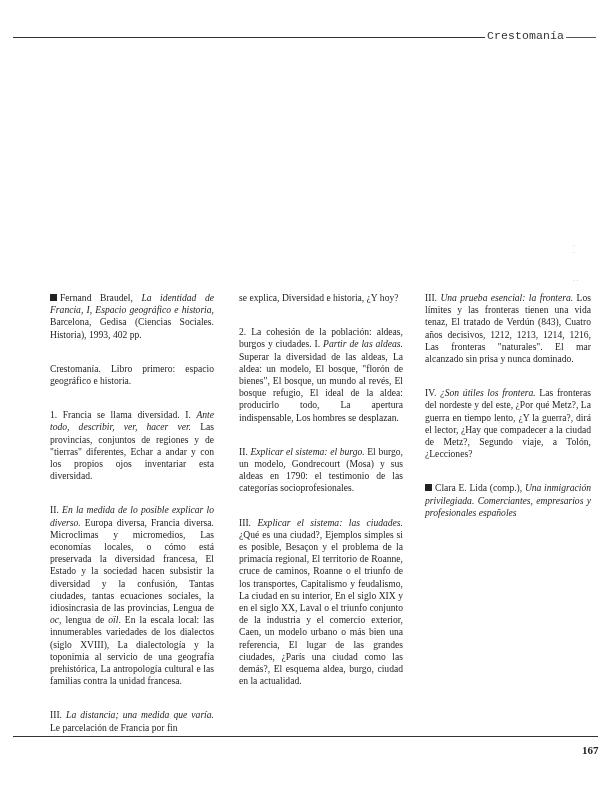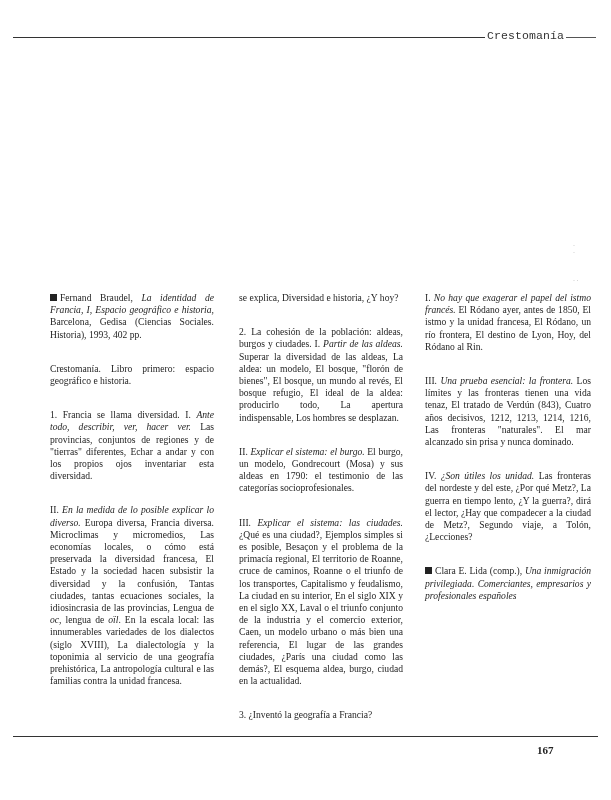--- a/index.html
+++ b/index.html
@@ -18,21 +18,21 @@
     .col1 { left: 33px; }
     .col2 { left: 222px; }
     .col3 { left: 408px; width: 183px; }
     .col p { margin: 0 0 12px 17px; }
     .col p.gap { margin-bottom: 22px; }
     .col p.biggap { margin-bottom: 30px; }
     em { font-style: italic; }
     .sq { display: inline-block; width: 7px; height: 7px; background: #222; margin-right: 3px; vertical-align: 0px; }
 
     .footer-rule { position: absolute; left: 13px; top: 736px; width: 585px; height: 1px; background: #333; }
-    .page-number { position: absolute; left: 537px; top: 744px; font-size: 11px; font-weight: bold; color: #222; }
+    .page-number { position: absolute; left: 582px; top: 744px; font-size: 11px; font-weight: bold; color: #222; }
   </style>
 </head>
 <body>
 
 <div class="header">
   <div class="header-rule"></div>
   <span class="header-title">Crestomanía</span>
   <div class="header-tail"></div>
 </div>
 
@@ -43,45 +43,44 @@
     <span class="sq"></span><span>Fernand Braudel,</span>
     <em>La identidad de Francia, I, Espacio geográfico e historia</em><span>, Barcelona, Gedisa (Ciencias Sociales. Historia), 1993, 402 pp.</span>
   </p>
   <p class="gap">Crestomanía. Libro primero: espacio geográfico e historia.</p>
   <p class="gap">
     <span>1. Francia se llama diversidad. I. </span><em>Ante todo, describir, ver, hacer ver.</em><span> Las provincias, conjuntos de regiones y de "tierras" diferentes, Echar a andar y con los propios ojos inventariar esta diversidad.</span>
   </p>
   <p class="gap">
     <span>II. </span><em>En la medida de lo posible explicar lo diverso.</em><span> Europa diversa, Francia diversa. Microclimas y micromedios, Las economías locales, o cómo está preservada la diversidad francesa, El Estado y la sociedad hacen subsistir la diversidad y la confusión, Tantas ciudades, tantas ecuaciones sociales, la idiosincrasia de las provincias, Lengua de </span><em>oc</em><span>, lengua de </span><em>oïl</em><span>. En la escala local: las innumerables variedades de los dialectos (siglo XVIII), La dialectología y la toponimia al servicio de una geografía prehistórica, La antropología cultural e las familias contra la unidad francesa.</span>
   </p>
+  <p>
+    <span>III. </span><em>La distancia; una medida que varía.</em><span> Le parcelación de Francia por fin</span>
+  </p>
 </div>
 
 <div class="col col2">
   <p class="gap">se explica, Diversidad e historia, ¿Y hoy?</p>
   <p class="gap">
     <span>2. La cohesión de la población: aldeas, burgos y ciudades. I. </span><em>Partir de las aldeas.</em><span> Superar la diversidad de las aldeas, La aldea: un modelo, El bosque, "florón de bienes", El bosque, un mundo al revés, El bosque refugio, El ideal de la aldea: producirlo todo, La apertura indispensable, Los hombres se desplazan.</span>
   </p>
   <p class="gap">
     <span>II. </span><em>Explicar el sistema: el burgo.</em><span> El burgo, un modelo, Gondrecourt (Mosa) y sus aldeas en 1790: el testimonio de las categorías socioprofesionales.</span>
   </p>
   <p class="gap">
     <span>III. </span><em>Explicar el sistema: las ciudades.</em><span> ¿Qué es una ciudad?, Ejemplos simples si es posible, Besaçon y el problema de la primacía regional, El territorio de Roanne, cruce de caminos, Roanne o el triunfo de los transportes, Capitalismo y feudalismo, La ciudad en su interior, En el siglo XIX y en el siglo XX, Laval o el triunfo conjunto de la industria y el comercio exterior, Caen, un modelo urbano o más bien una referencia, El lugar de las grandes ciudades, ¿París una ciudad como las demás?, El esquema aldea, burgo, ciudad en la actualidad.</span>
   </p>
-  <p>3. ¿Inventó la geografía a Francia?</p>
 </div>
 
 <div class="col col3">
   <p class="gap">
-    <span>I. </span><em>No hay que exagerar el papel del istmo francés.</em><span> El Ródano ayer, antes de 1850, El istmo y la unidad francesa, El Ródano, un río frontera, El destino de Lyon, Hoy, del Ródano al Rin.</span>
-  </p>
-  <p class="gap">
     <span>III. </span><em>Una prueba esencial: la frontera.</em><span> Los límites y las fronteras tienen una vida tenaz, El tratado de Verdún (843), Cuatro años decisivos, 1212, 1213, 1214, 1216, Las fronteras "naturales". El mar alcanzado sin prisa y nunca dominado.</span>
   </p>
   <p class="gap">
-    <span>IV. </span><em>¿Son útiles los unidad.</em><span> Las fronteras del nordeste y del este, ¿Por qué Metz?, La guerra en tiempo lento, ¿Y la guerra?, dirá el lector, ¿Hay que compadecer a la ciudad de Metz?, Segundo viaje, a Tolón, ¿Lecciones?</span>
+    <span>IV. </span><em>¿Son útiles los frontera.</em><span> Las fronteras del nordeste y del este, ¿Por qué Metz?, La guerra en tiempo lento, ¿Y la guerra?, dirá el lector, ¿Hay que compadecer a la ciudad de Metz?, Segundo viaje, a Tolón, ¿Lecciones?</span>
   </p>
   <p>
     <span class="sq"></span><span>Clara E. Lida (comp.), </span><em>Una inmigración privilegiada. Comerciantes, empresarios y profesionales españoles</em>
   </p>
 </div>
 
 <div class="footer-rule"></div>
 <div class="page-number">167</div>
 
 </body></html>

